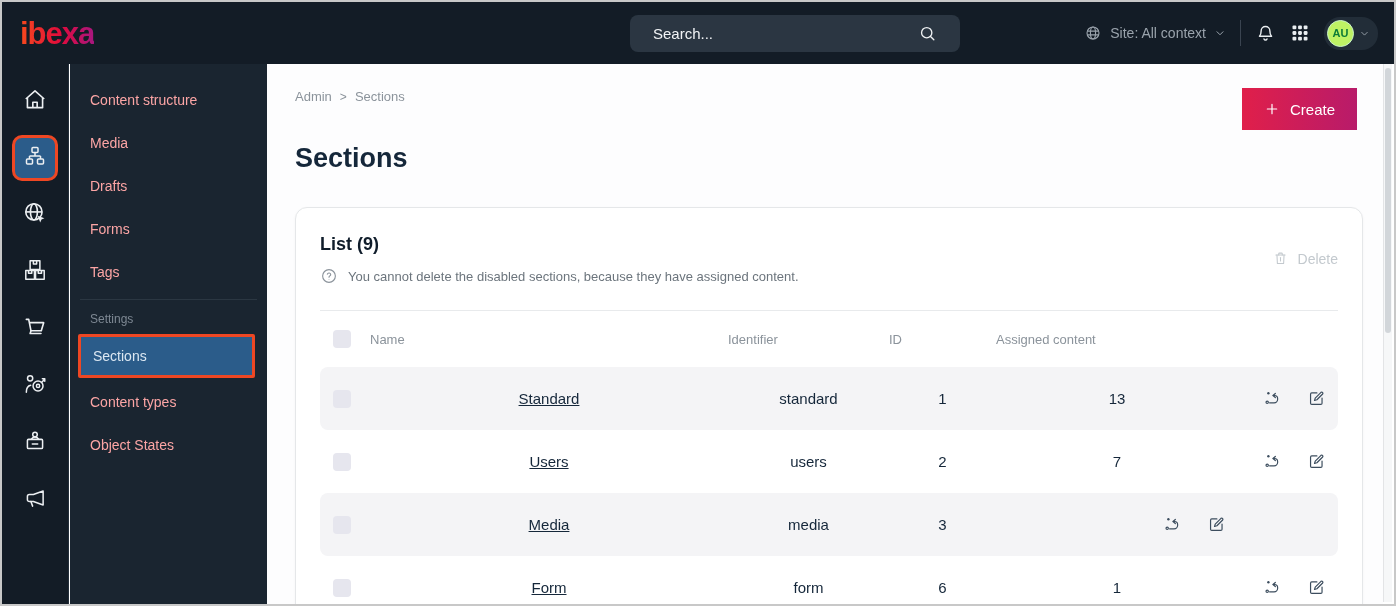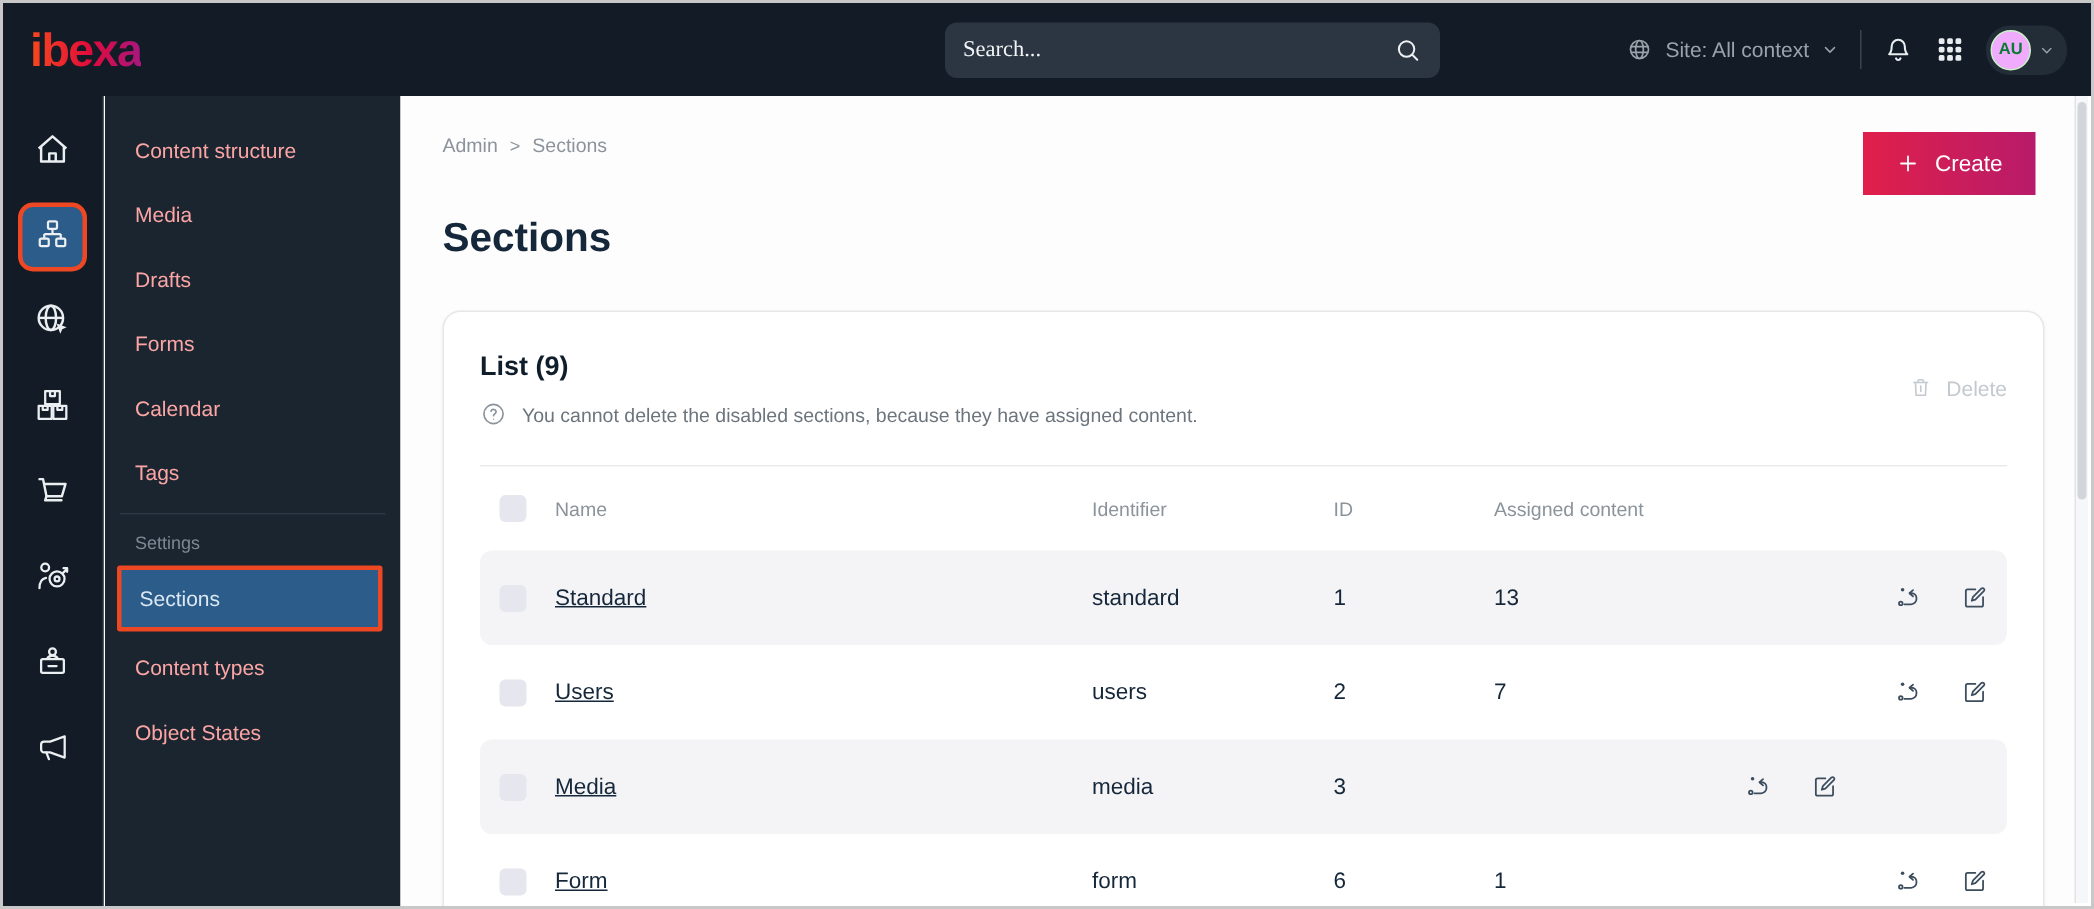--- a/index.html
+++ b/index.html
@@ -5,31 +5,31 @@
   * { margin:0; padding:0; box-sizing:border-box; }
   html,body { width:1396px; height:606px; font-family:"Liberation Sans",sans-serif; }
   .screen { position:relative; width:1396px; height:606px; background:#fff; border:2px solid #c8c8c8; overflow:hidden; }
 
   
   .topbar { position:absolute; top:0; left:0; right:0; height:62px; background:#131c26; display:flex; align-items:center; }
   .logo { margin-left:18px; font-size:31px; font-weight:700; letter-spacing:-1px;
           background:linear-gradient(90deg,#f8491d 0%, #e00a3c 55%, #a8177f 100%);
           -webkit-background-clip:text; background-clip:text; color:transparent; line-height:1; }
   .searchwrap { position:absolute; left:628px; top:13px; width:330px; height:37px;
-                background:#2b3642; border-radius:8px; display:flex; align-items:center; padding:0 12px;font-family:Liberation Serif, serif; }
+                background:#2b3642; border-radius:8px; display:flex; align-items:center; padding:0 23px; }
   .searchwrap input { flex:1; background:transparent; border:none; outline:none; color:#fff; font-size:15px; font-family:inherit; }
   .searchwrap input::placeholder { color:#f2f4f6; opacity:1; }
   .search-icon { color:#eef1f3; display:flex; }
   .topbar-right { position:absolute; right:16px; top:0; height:62px; display:flex; align-items:center; gap:14px; }
   .sitectx { display:flex; align-items:center; gap:8px; color:#9aa3ac; font-size:14px; cursor:pointer; }
   .sitectx .chev { color:#9aa3ac; display:flex; }
   .tb-divider { width:1px; height:26px; background:#3a4450; }
   .tb-icon { color:#e9edf0; display:flex; align-items:center; cursor:pointer; }
   .avatar-pill { display:flex; align-items:center; gap:5px; background:#222d38; border-radius:16px; padding:3px 8px 3px 3px; cursor:pointer; }
-  .avatar { width:27px; height:27px; border-radius:50%; background:#f0abfc; color:#0b7a36; font-weight:700;
+  .avatar { width:27px; height:27px; border-radius:50%; background:#bef264; color:#0b7a36; font-weight:700;
             font-size:11px; display:flex; align-items:center; justify-content:center; border:1px solid #c9f3c9; }
   .avatar-pill .chev { color:#9aa3ac; display:flex; }
 
   
   .iconrail { position:absolute; top:62px; left:0; width:67px; bottom:0; background:#131c26; border-right:1px solid #242f3b;
               display:flex; flex-direction:column; align-items:center; padding-top:14px; }
   .rail-item { width:46px; height:46px; display:flex; align-items:center; justify-content:center; color:#eceff2;
                margin-bottom:11px; border-radius:10px; cursor:pointer; }
   .rail-item.active { background:#2b5c8a; border:3px solid #ee4723; }
 
@@ -57,21 +57,21 @@
           border:1px solid #e5e7e9; border-radius:12px; box-shadow:0 1px 3px rgba(20,30,40,.04); padding:26px 24px 0 24px; }
   .list-title { font-size:18px; font-weight:700; color:#101d2b; }
   .list-info { display:flex; align-items:center; gap:10px; margin-top:12px; color:#6c757d; font-size:13px; }
   .q-icon { color:#8b939b; display:flex; }
   .delete-btn { position:absolute; top:42px; right:24px; display:flex; align-items:flex-end; gap:9px;
                 color:#c3c9ce; font-size:14px; background:none; border:none; font-family:inherit; cursor:default; }
   .card-sep { height:1px; background:#e8eaec; margin:25px -0px 0 0; }
 
   .trow { display:grid; grid-template-columns:50px 358px 161px 107px 1fr 100px; align-items:center; }
   .thead { height:56px; color:#8b939b; font-size:13px; }
-  .row { height:63px; font-size:15px; color:#15273a; border-radius:8px; }
+  .row { height:63px; font-size:15px; color:#15273a; border-radius:8px;text-align:center; }
   .row.zebra { background:#f4f4f6; }
   .cb { width:18px; height:18px; border-radius:4px; background:#e6e6ee; margin-left:13px; }
   .name-link { color:#15273a; text-decoration:underline; cursor:pointer; }
   .row-actions { display:flex; align-items:center; gap:25px; justify-content:flex-end; padding-right:12px; color:#3c4d5e; }
   .row-actions .act { display:flex; cursor:pointer; }
 
   
   .scrollbar { position:absolute; top:62px; right:2px; width:9px; bottom:2px; background:#f6f7f8; border-left:1px solid #e3e4e6; }
   .scroll-thumb { position:absolute; top:4px; left:1px; width:6px; height:265px; background:#d2d6da; border-radius:3px; }
 </style>
@@ -232,23 +232,20 @@
     <div class="side-item">
         <span>Media</span>
       </div>
     <div class="side-item">
         <span>Drafts</span>
       </div>
     <div class="side-item">
         <span>Forms</span>
       </div>
     <div class="side-item">
-        <span>Calendar</span>
-      </div>
-    <div class="side-item">
         <span>Tags</span>
       </div>
 
     <div class="side-sep"></div>
     <div class="side-label">Settings</div>
 
     <div class="side-item active">
         <span>Sections</span>
       </div>
     <div class="side-item">

